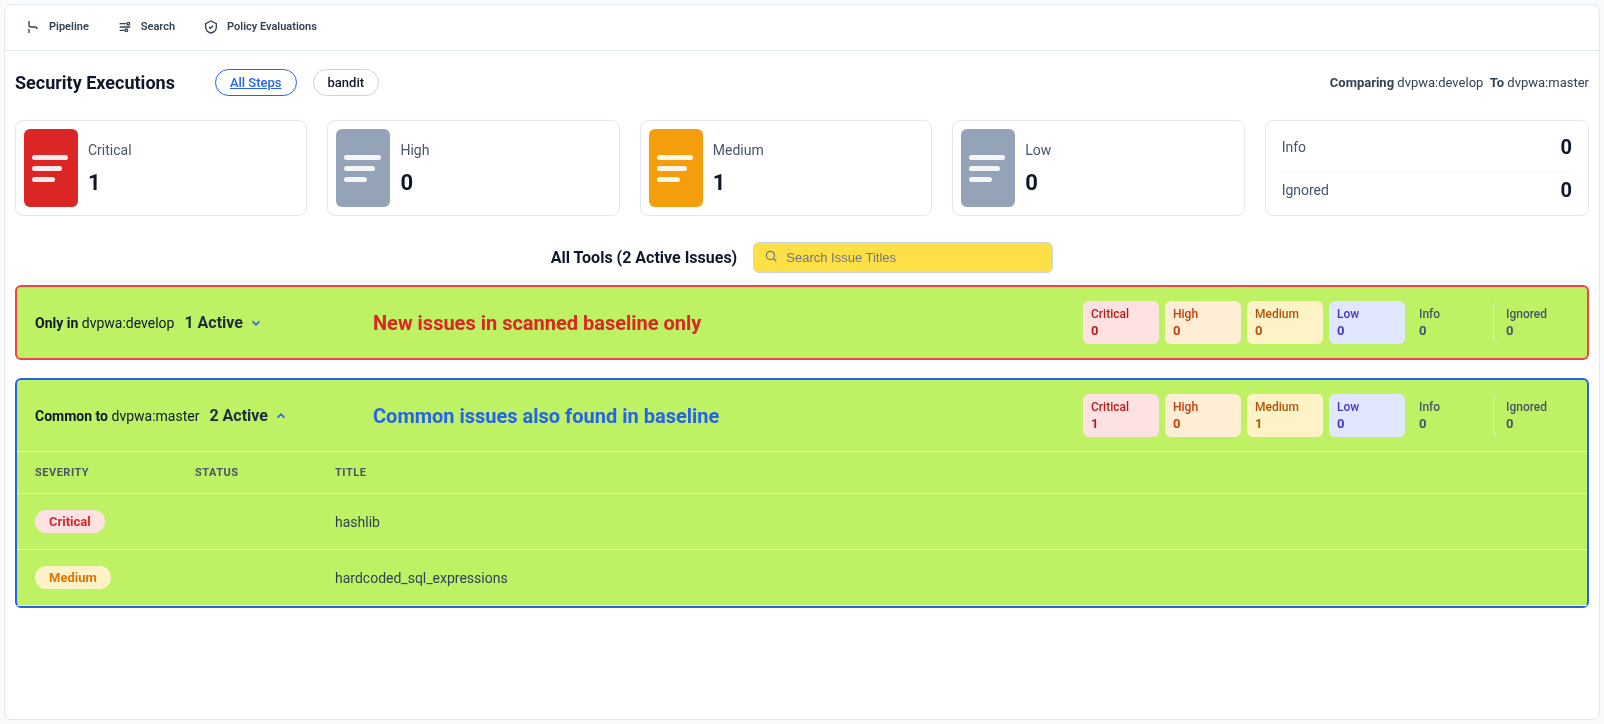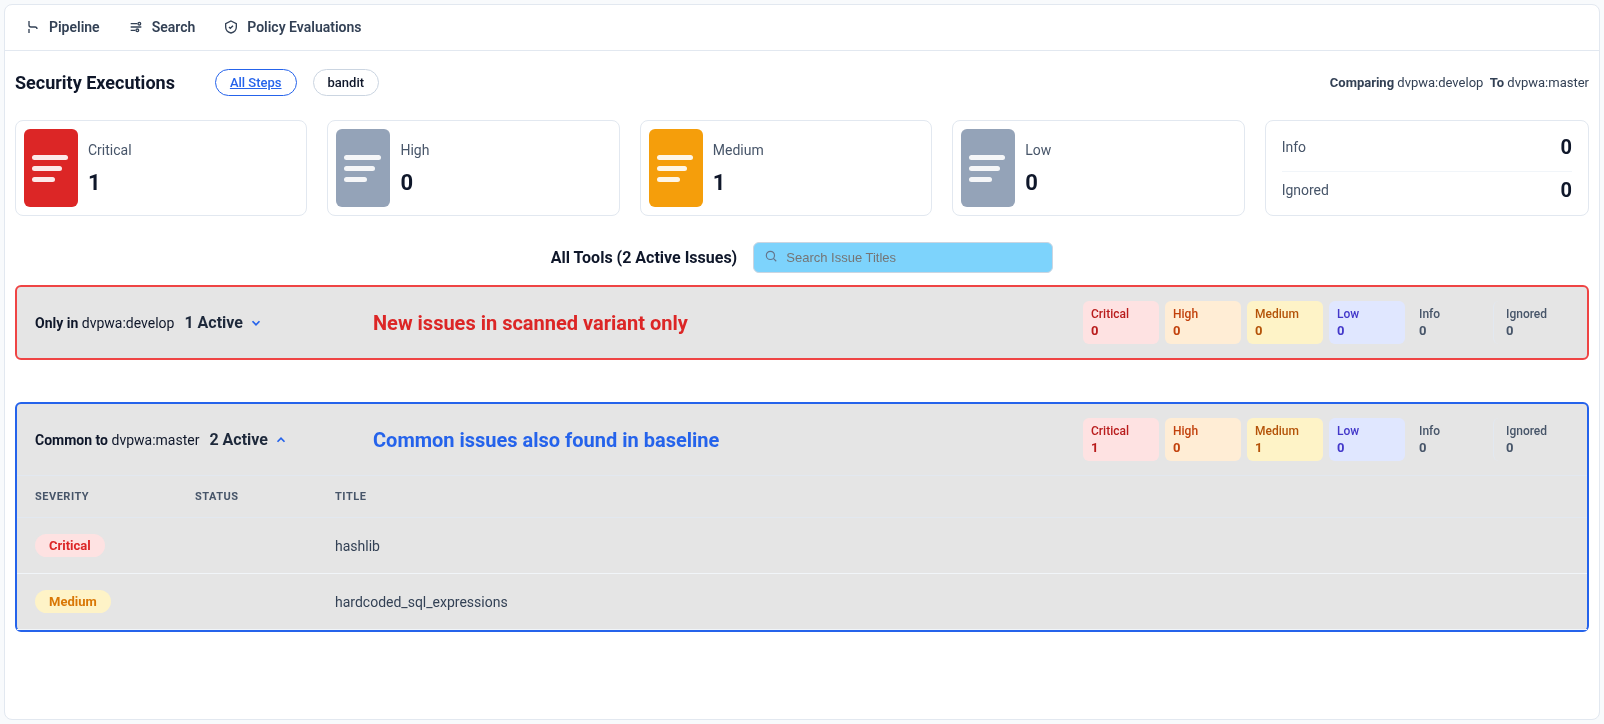--- a/index.html
+++ b/index.html
@@ -26,21 +26,21 @@
     height: 46px;
     align-items: center;
   }
   .tab {
     display: flex;
     align-items: center;
     gap: 8px;
     height: 100%;
     color: #334155;
     font-weight: 600;
-    font-size: 14px;
+    font-size: 11px;
     cursor: pointer;
     border-bottom: 2px solid transparent;
   }
   .tab.active {
     color: #2563eb;
     border-bottom-color: #2563eb;
   }
   .tab .ico { width: 16px; height: 16px; display:inline-flex; align-items:center; justify-content:center; }
 
   
@@ -121,35 +121,35 @@
   .info-row { display:flex; justify-content:space-between; align-items:center; height:36px; }
   .info-row + .info-row { border-top: 1px solid #f1f5f9; }
 
   
   .tools-row {
     display:flex; align-items:center; gap:16px; padding: 8px 10px 12px 10px; justify-content: center;
   }
   .tools-title { font-size:16px; font-weight:700; }
   .search {
     display:flex; align-items:center; gap:8px;
-    border: 1px solid #cbd5e1; border-radius:6px; padding: 6px 10px; width: 300px; background:#7dd3fc;
+    border: 1px solid #cbd5e1; border-radius:6px; padding: 6px 10px; width: 300px; background:#fde047;
   }
   .search input {
     border:none; outline:none; font-size:13px; flex:1; color:#334155; background:transparent;
   }
 
   
   .groups { padding: 0 10px 18px 10px; display:flex; flex-direction:column; gap:18px; }
   .group {
     border: 2px solid;
     border-radius: 6px;
-    background: #e5e5e5;
+    background: #bef264;
   }
   .group.red { border-color: #ef4444; }
-  .group.blue { border-color: #2563eb; margin-top: 24px; }
+  .group.blue { border-color: #2563eb; }
 
   .group-head {
     display:flex; align-items:center; padding: 14px 18px; gap: 18px;
   }
   .gh-left { display:flex; align-items:center; gap: 10px; min-width: 300px; }
   .gh-label { font-size:14px; color:#0f172a; }
   .gh-label b { font-weight:700; }
   .gh-active { display:flex; align-items:center; gap:6px; font-weight:700; font-size:16px; cursor:pointer; color:#1e293b; }
   .gh-msg { font-size:20px; font-weight:700; flex:0 0 auto; margin-left: 20px; }
   .gh-msg.red { color:#dc2626; }
@@ -316,21 +316,21 @@
             <b>Only in</b>
             <span>dvpwa:develop</span>
           </span>
           <span class="gh-active">
             <span>1 Active</span>
             <svg class="chev" viewBox="0 0 24 24" fill="none" stroke="#2563eb" stroke-width="3">
                 <path d="M6 9l6 6 6-6"></path>
               </svg>
           </span>
         </div>
-        <div class="gh-msg red">New issues in scanned variant only</div>
+        <div class="gh-msg red">New issues in scanned baseline only</div>
         <div class="sev-tiles">
           <div class="tile critical">
               <span class="tl">Critical</span>
               <span class="tv">0</span>
             </div>
           <div class="tile high">
               <span class="tl">High</span>
               <span class="tv">0</span>
             </div>
           <div class="tile medium">

